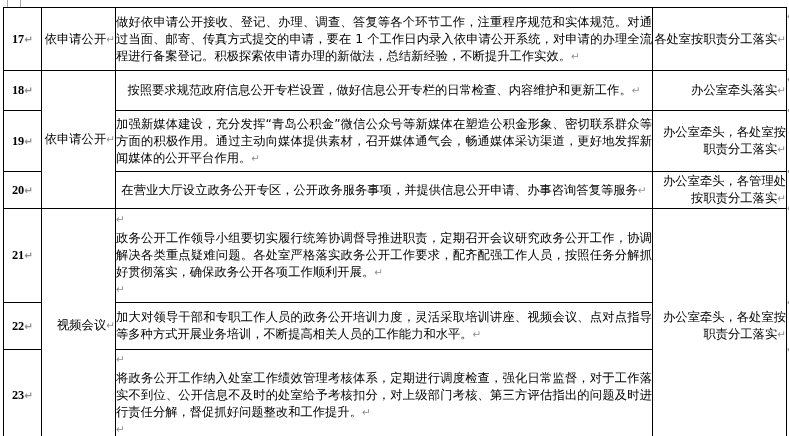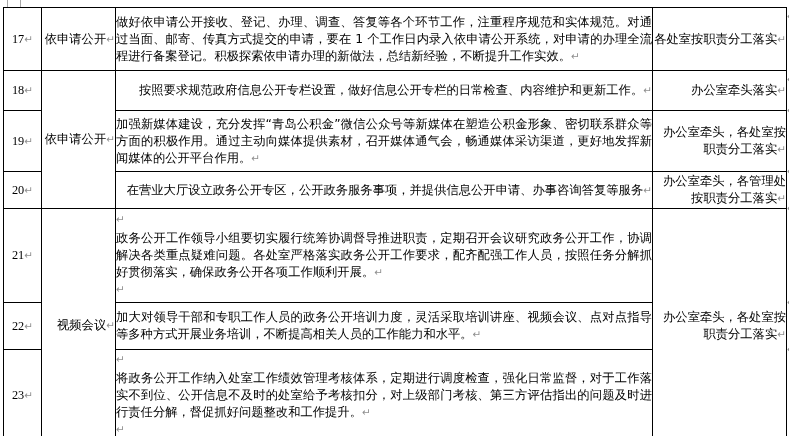--- a/index.html
+++ b/index.html
@@ -5,26 +5,26 @@
   html,body{margin:0;padding:0;}
   .canvas{position:relative;width:789px;height:436px;background:#ffffff;overflow:hidden;
           font-family:"DejaVu Sans","Liberation Sans",sans-serif;color:#000;}
   .corner-artifact{position:absolute;left:7px;top:-2px;width:12px;height:9px;
           border:1px solid #a8a8a8;background:#fff;}
   table.doc{position:absolute;left:3px;top:7px;width:783px;border-collapse:collapse;
           table-layout:fixed;background:#fff;}
   table.doc td{border:1px solid #000;vertical-align:middle;font-size:12.3px;line-height:17px;
           padding:0;overflow:hidden;background:#fff;}
   tr.row-last td{border-bottom:3px solid #000;}
-  td.num-cell{text-align:center;font-family:"Liberation Serif",serif;font-size:13.5px;}
+  td.num-cell{text-align:center;font-family:"Liberation Serif",serif;font-size:13.5px;font-weight:bold;}
   td.cat-cell{padding:0 7px;text-align:right;}
   td.task-cell{padding:0 8px;text-align:justify;}
   td.resp-cell{padding:0 6px;text-align:right;}
   .para{text-align:justify;}
-  .para-last,.para.single{text-align:right;}
+  .para-last,.para.single{text-align:center;}
   .para.empty{height:19px;text-align:left;}
   .pil{color:#8f8f8f;font-size:10.5px;font-family:"DejaVu Sans",sans-serif;}
   .row-end-mark{position:absolute;left:787px;width:8px;height:12px;color:#8f8f8f;
           font-size:10.5px;line-height:12px;}
 </style>
 </head>
 <body>
 
 <div class="canvas">
 

